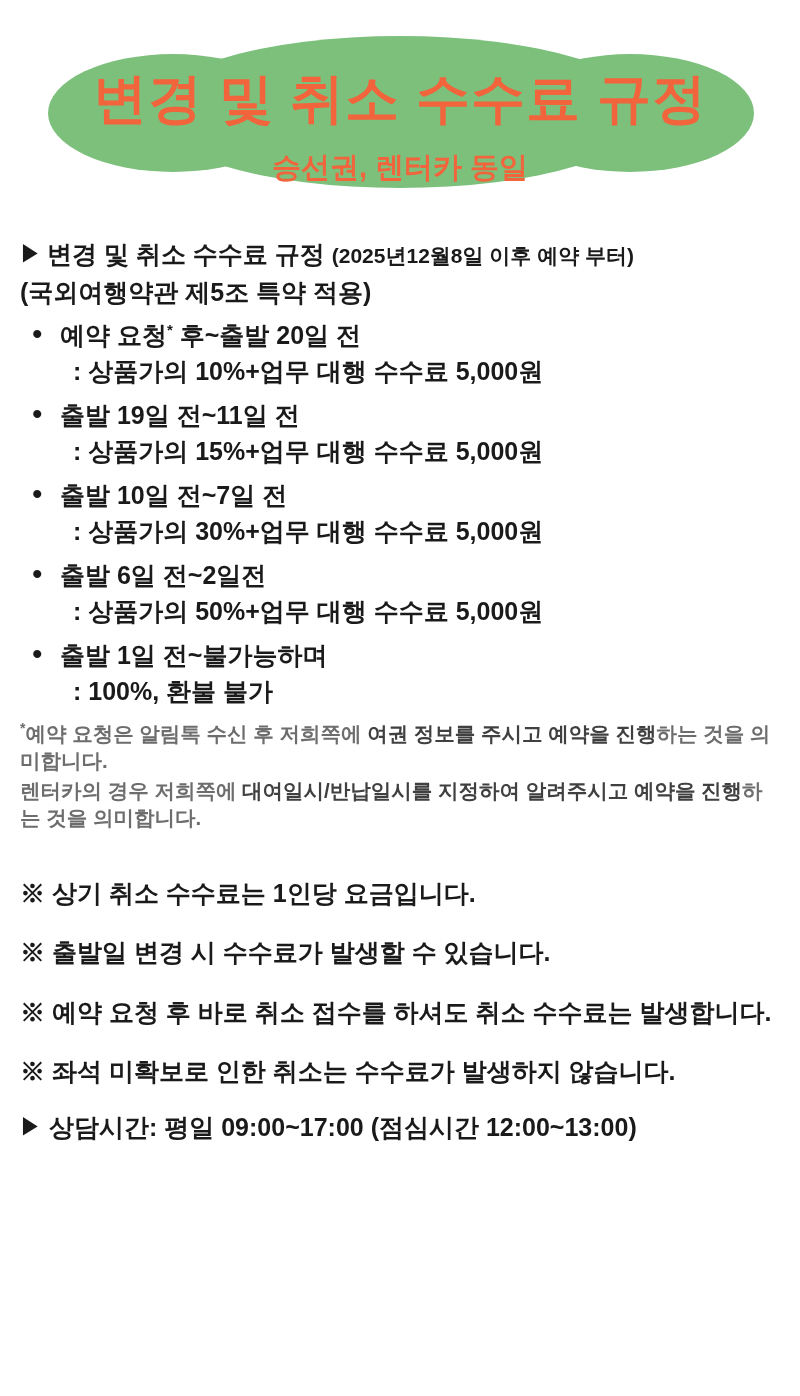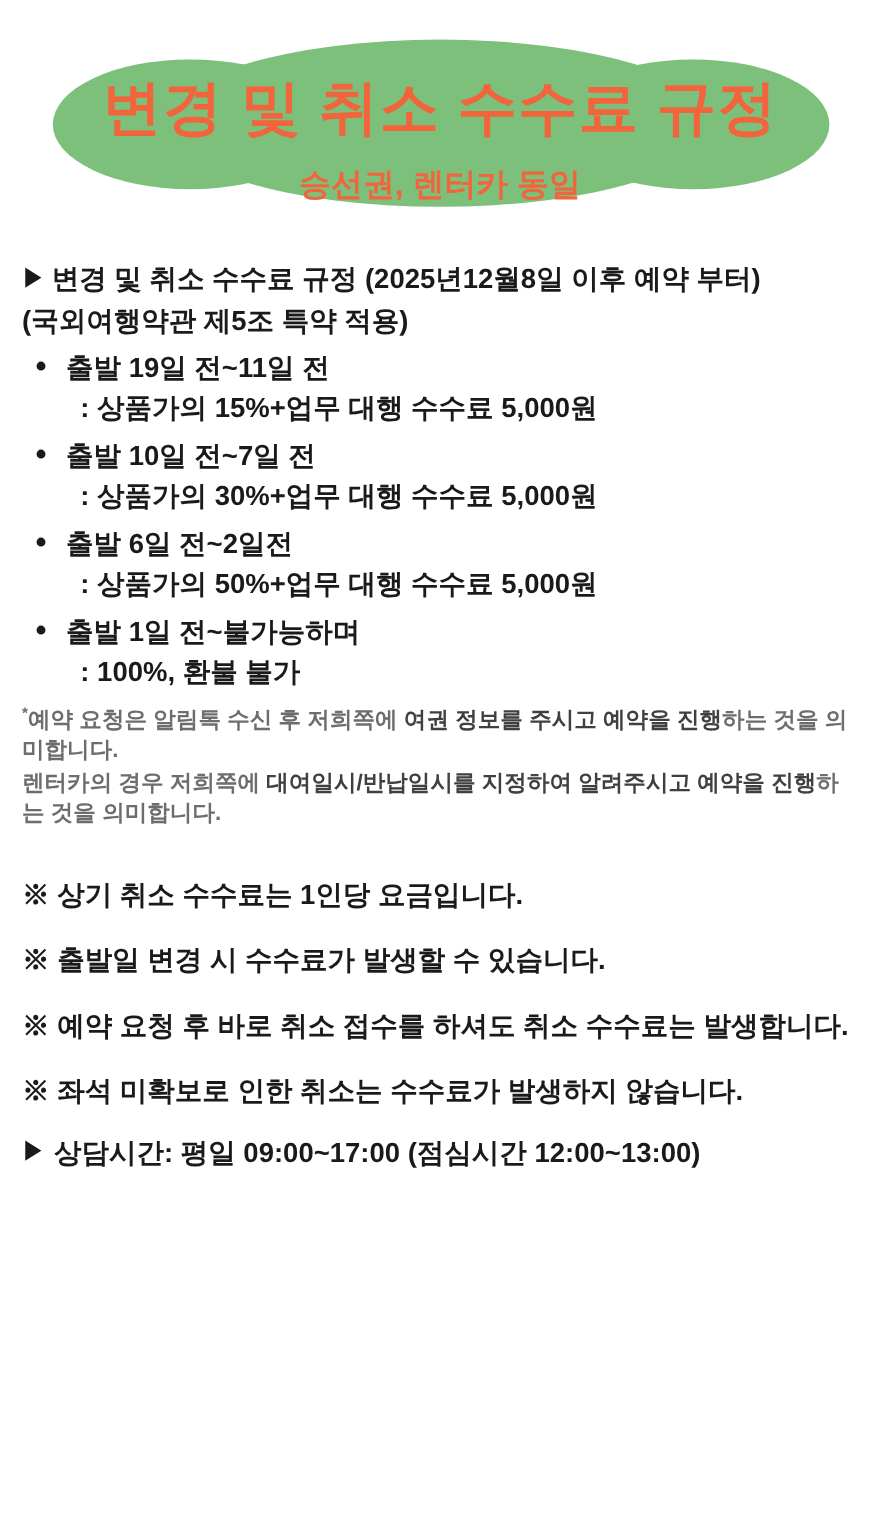--- a/index.html
+++ b/index.html
@@ -71,21 +71,21 @@
   .content {
     padding: 22px 20px 0 20px;
   }
   .line {
     font-size: 25px;
     font-weight: bold;
     line-height: 1.36;
     margin: 0 0 4px 0;
   }
   .line .small {
-    font-size: 25px;
+    font-size: 21px;
     font-weight: bold;
   }
   .arrow {
     font-size: 21px;
     vertical-align: 2px;
     margin-right: 6px;
   }
 
   ul.rules {
     list-style: none;
@@ -180,20 +180,24 @@
 
   <div class="content">
 
     <p class="line">
       <span class="arrow">▶</span><span>변경 및 취소 수수료 규정</span> <span class="small">(2025년12월8일 이후 예약 부터)</span>
     </p>
     <p class="line">(국외여행약관 제5조 특약 적용)</p>
 
     <ul class="rules">
       <li>
+        <div class="rule-head"><span>예약 요청</span><sup>*</sup><span> 후~출발 20일 전</span></div>
+        <div class="rule-body">: 상품가의 10%+업무 대행 수수료 5,000원</div>
+      </li>
+      <li>
         <div class="rule-head">출발 19일 전~11일 전</div>
         <div class="rule-body">: 상품가의 15%+업무 대행 수수료 5,000원</div>
       </li>
       <li>
         <div class="rule-head">출발 10일 전~7일 전</div>
         <div class="rule-body">: 상품가의 30%+업무 대행 수수료 5,000원</div>
       </li>
       <li>
         <div class="rule-head">출발 6일 전~2일전</div>
         <div class="rule-body">: 상품가의 50%+업무 대행 수수료 5,000원</div>

